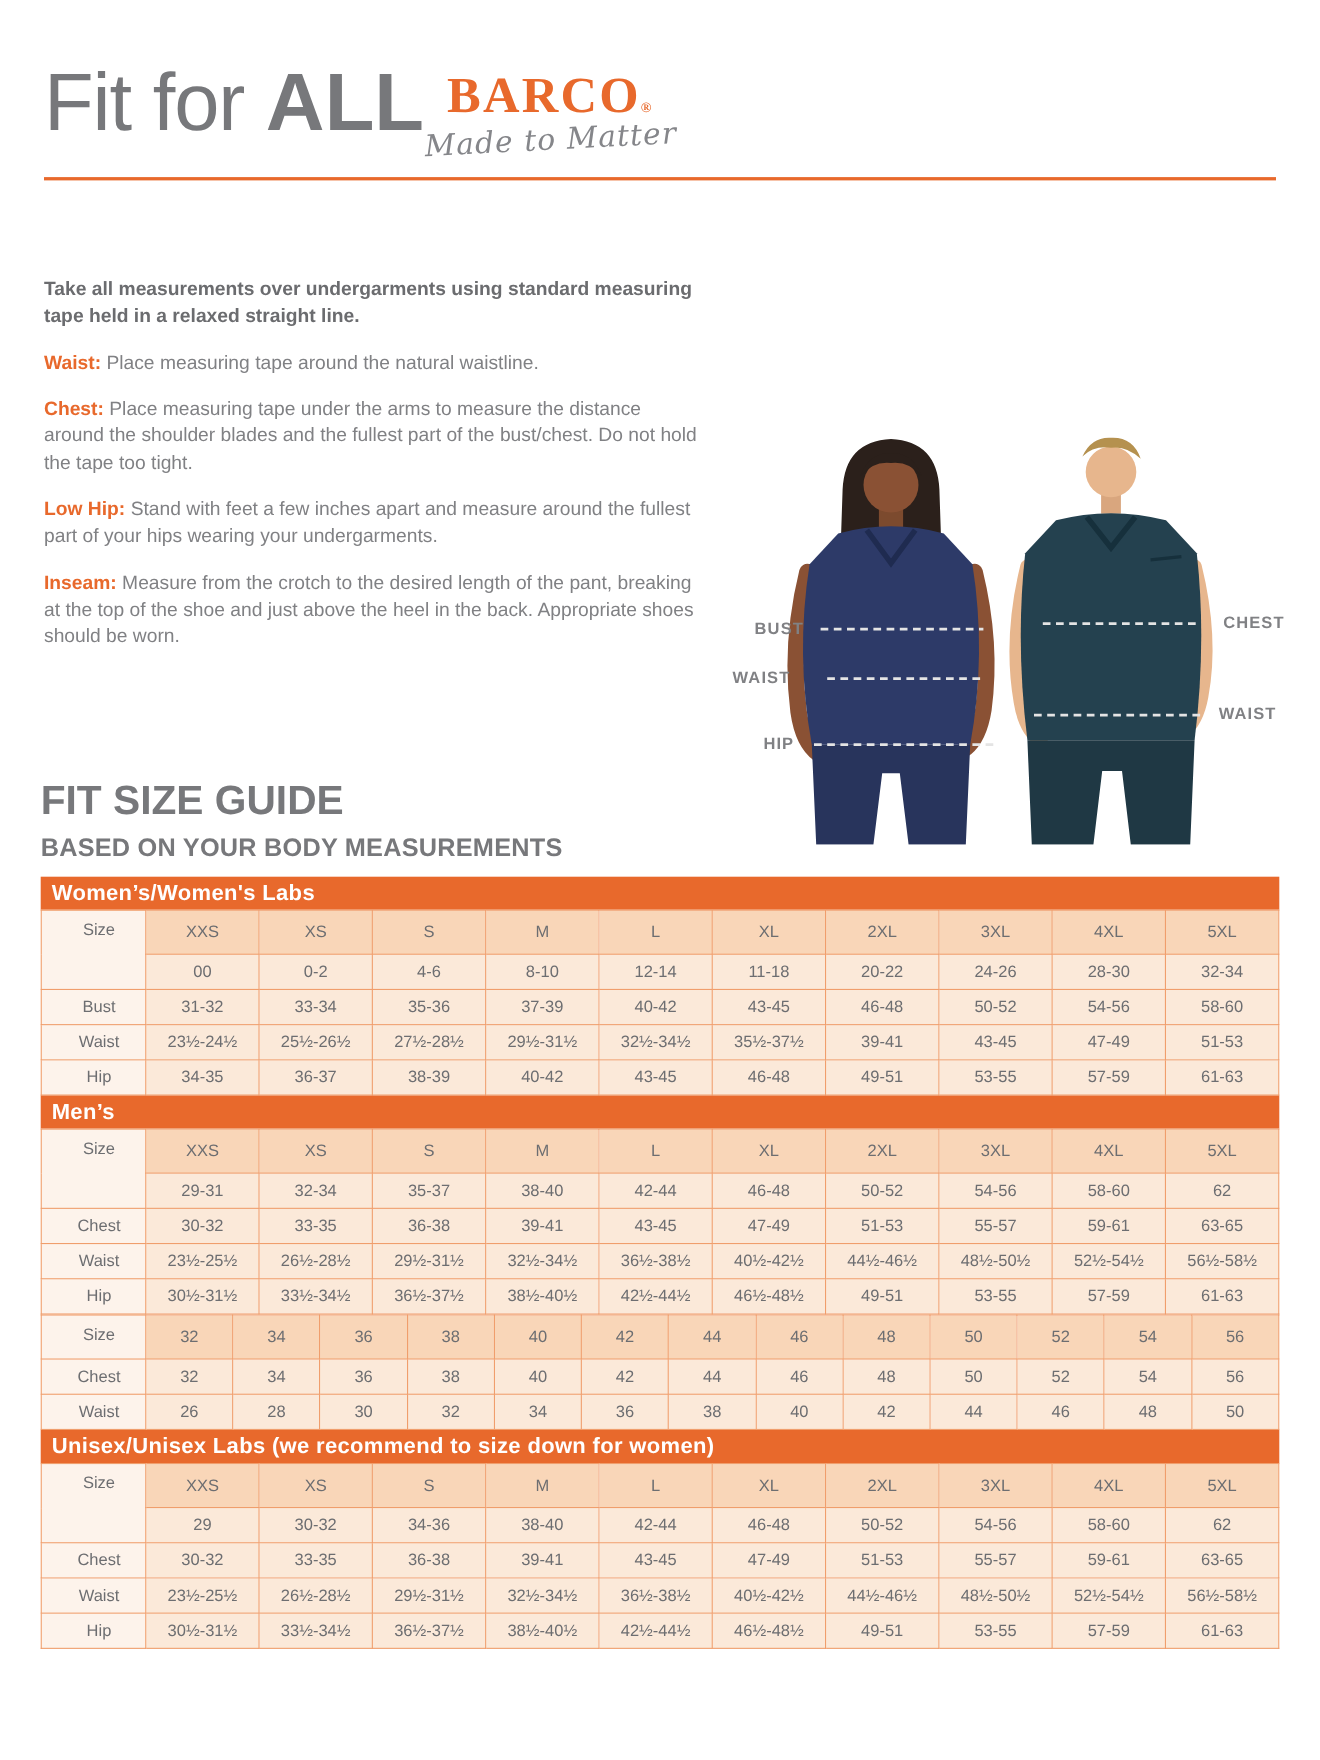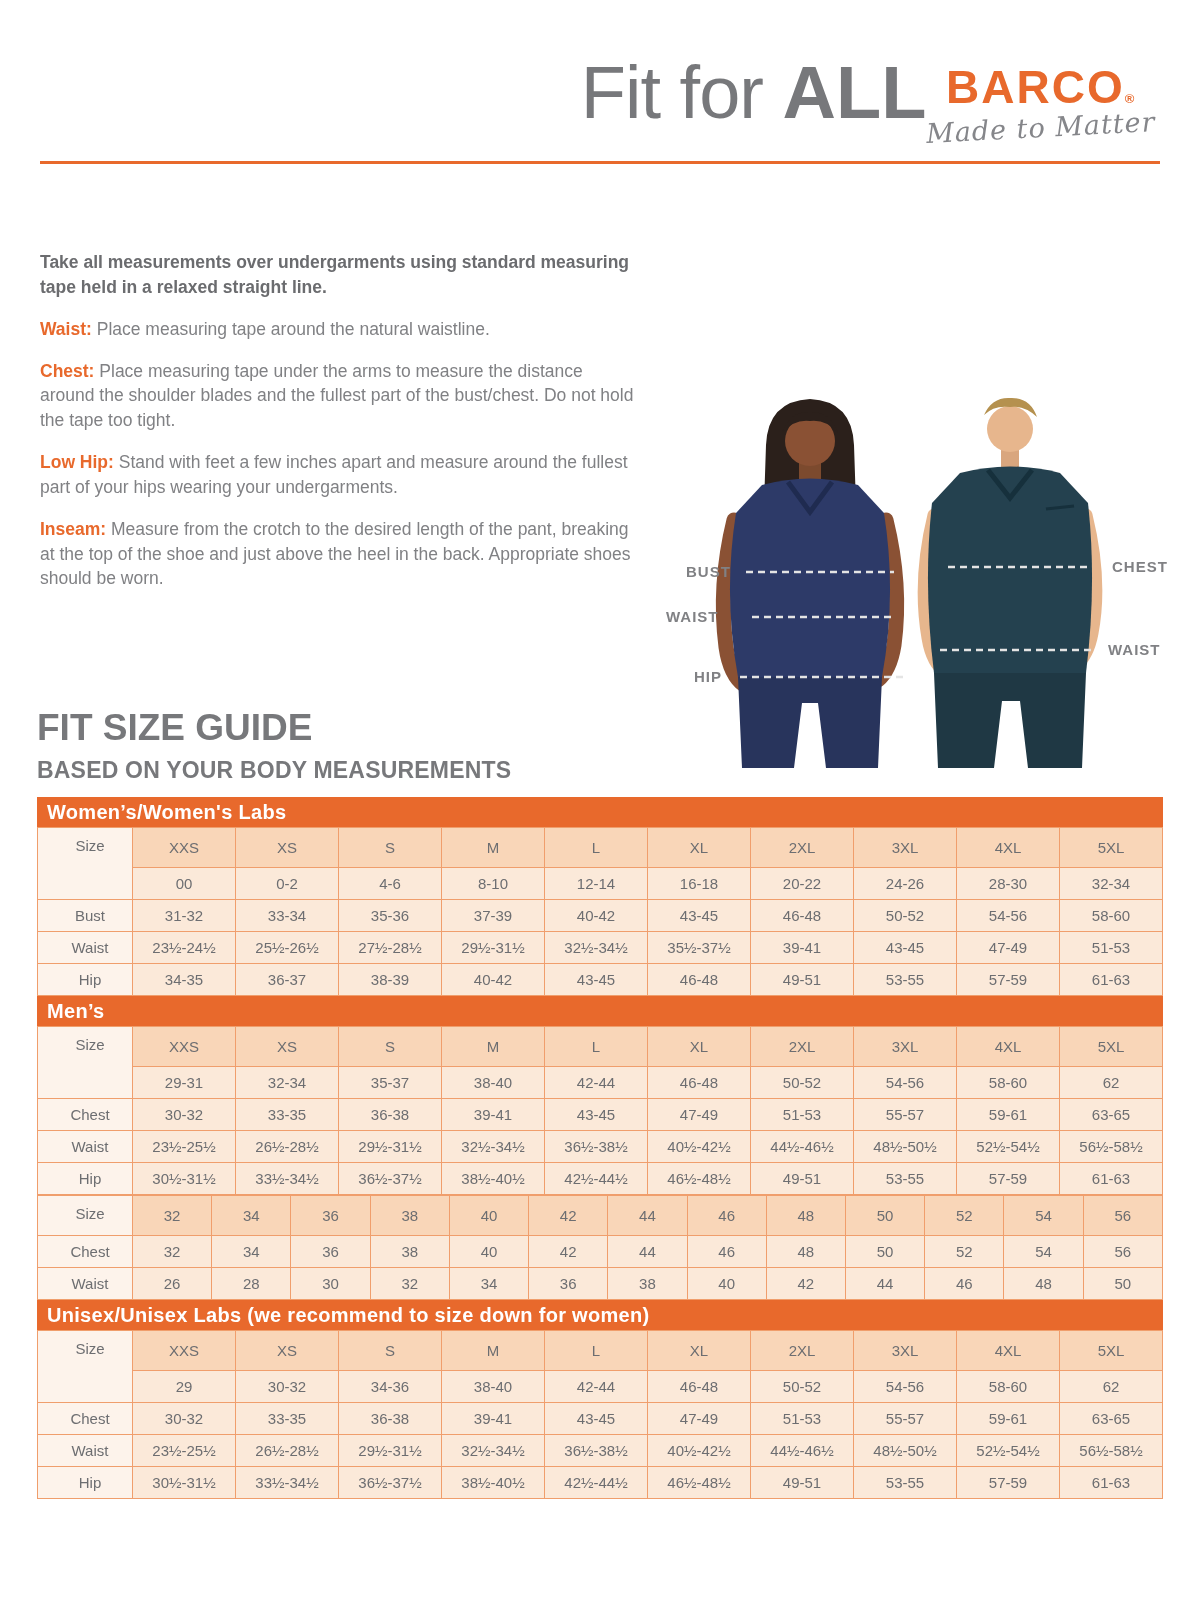--- a/index.html
+++ b/index.html
@@ -11,25 +11,25 @@
     --cell-data:#FBE9D9;
     --cell-label:#FDF3EB;
     --cell-border:#F09E6C;
   }
   *{margin:0;padding:0;box-sizing:border-box;}
   html,body{background:#fff;}
   body{font-family:"Liberation Sans",sans-serif;color:var(--text-gray);}
   .page{position:relative;width:1200px;height:1600px;background:#fff;overflow:hidden;}
 
   
-  .hdr{display:flex;justify-content:flex-end;align-items:flex-start;padding:56px 40px 0 40px;}
+  .hdr{display:flex;justify-content:flex-start;align-items:flex-start;padding:56px 40px 0 40px;}
   .main-title{font-size:74px;line-height:1;color:var(--heading-gray);font-weight:500;letter-spacing:-1px;}
   .main-title b{font-weight:800;letter-spacing:0;}
   .logo{text-align:center;margin-top:8px;padding-right:4px;}
-  .logo .brand{font-size:46px;font-weight:800;color:var(--orange);letter-spacing:2px;line-height:1;}
+  .logo .brand{font-size:46px;font-weight:800;color:var(--orange);letter-spacing:2px;line-height:1;font-family:Liberation Serif, serif;}
   .logo .reg{font-size:13px;font-weight:700;vertical-align:baseline;}
   .logo .tagline{font-family:"DejaVu Serif",serif;font-style:italic;font-size:27px;color:#85868A;margin-top:2px;transform:rotate(-3deg);letter-spacing:1px;}
   .rule{height:3px;background:var(--orange);margin:18px 40px 0 40px;}
 
   
   .measure{margin:86px 0 0 40px;width:600px;}
   .measure h2{font-size:41px;font-weight:700;letter-spacing:0;line-height:1;}
   .measure h2 .g{color:var(--heading-gray);}
   .measure h2 .o{color:var(--orange);}
   .measure .intro{margin-top:24px;font-size:17.5px;font-weight:700;line-height:1.42;color:#6b6c6f;}
@@ -140,21 +140,21 @@
               <td class="c-hdr">3XL</td>
               <td class="c-hdr">4XL</td>
               <td class="c-hdr">5XL</td>
             </tr>
             <tr class="r-num">
               <td class="c-num">00</td>
               <td class="c-num">0-2</td>
               <td class="c-num">4-6</td>
               <td class="c-num">8-10</td>
               <td class="c-num">12-14</td>
-              <td class="c-num">16-18</td>
+              <td class="c-num">11-18</td>
               <td class="c-num">20-22</td>
               <td class="c-num">24-26</td>
               <td class="c-num">28-30</td>
               <td class="c-num">32-34</td>
             </tr>
             <tr class="r-data">
               <td class="c-label">Bust</td>
               <td class="c-val">31-32</td>
               <td class="c-val">33-34</td>
               <td class="c-val">35-36</td>

